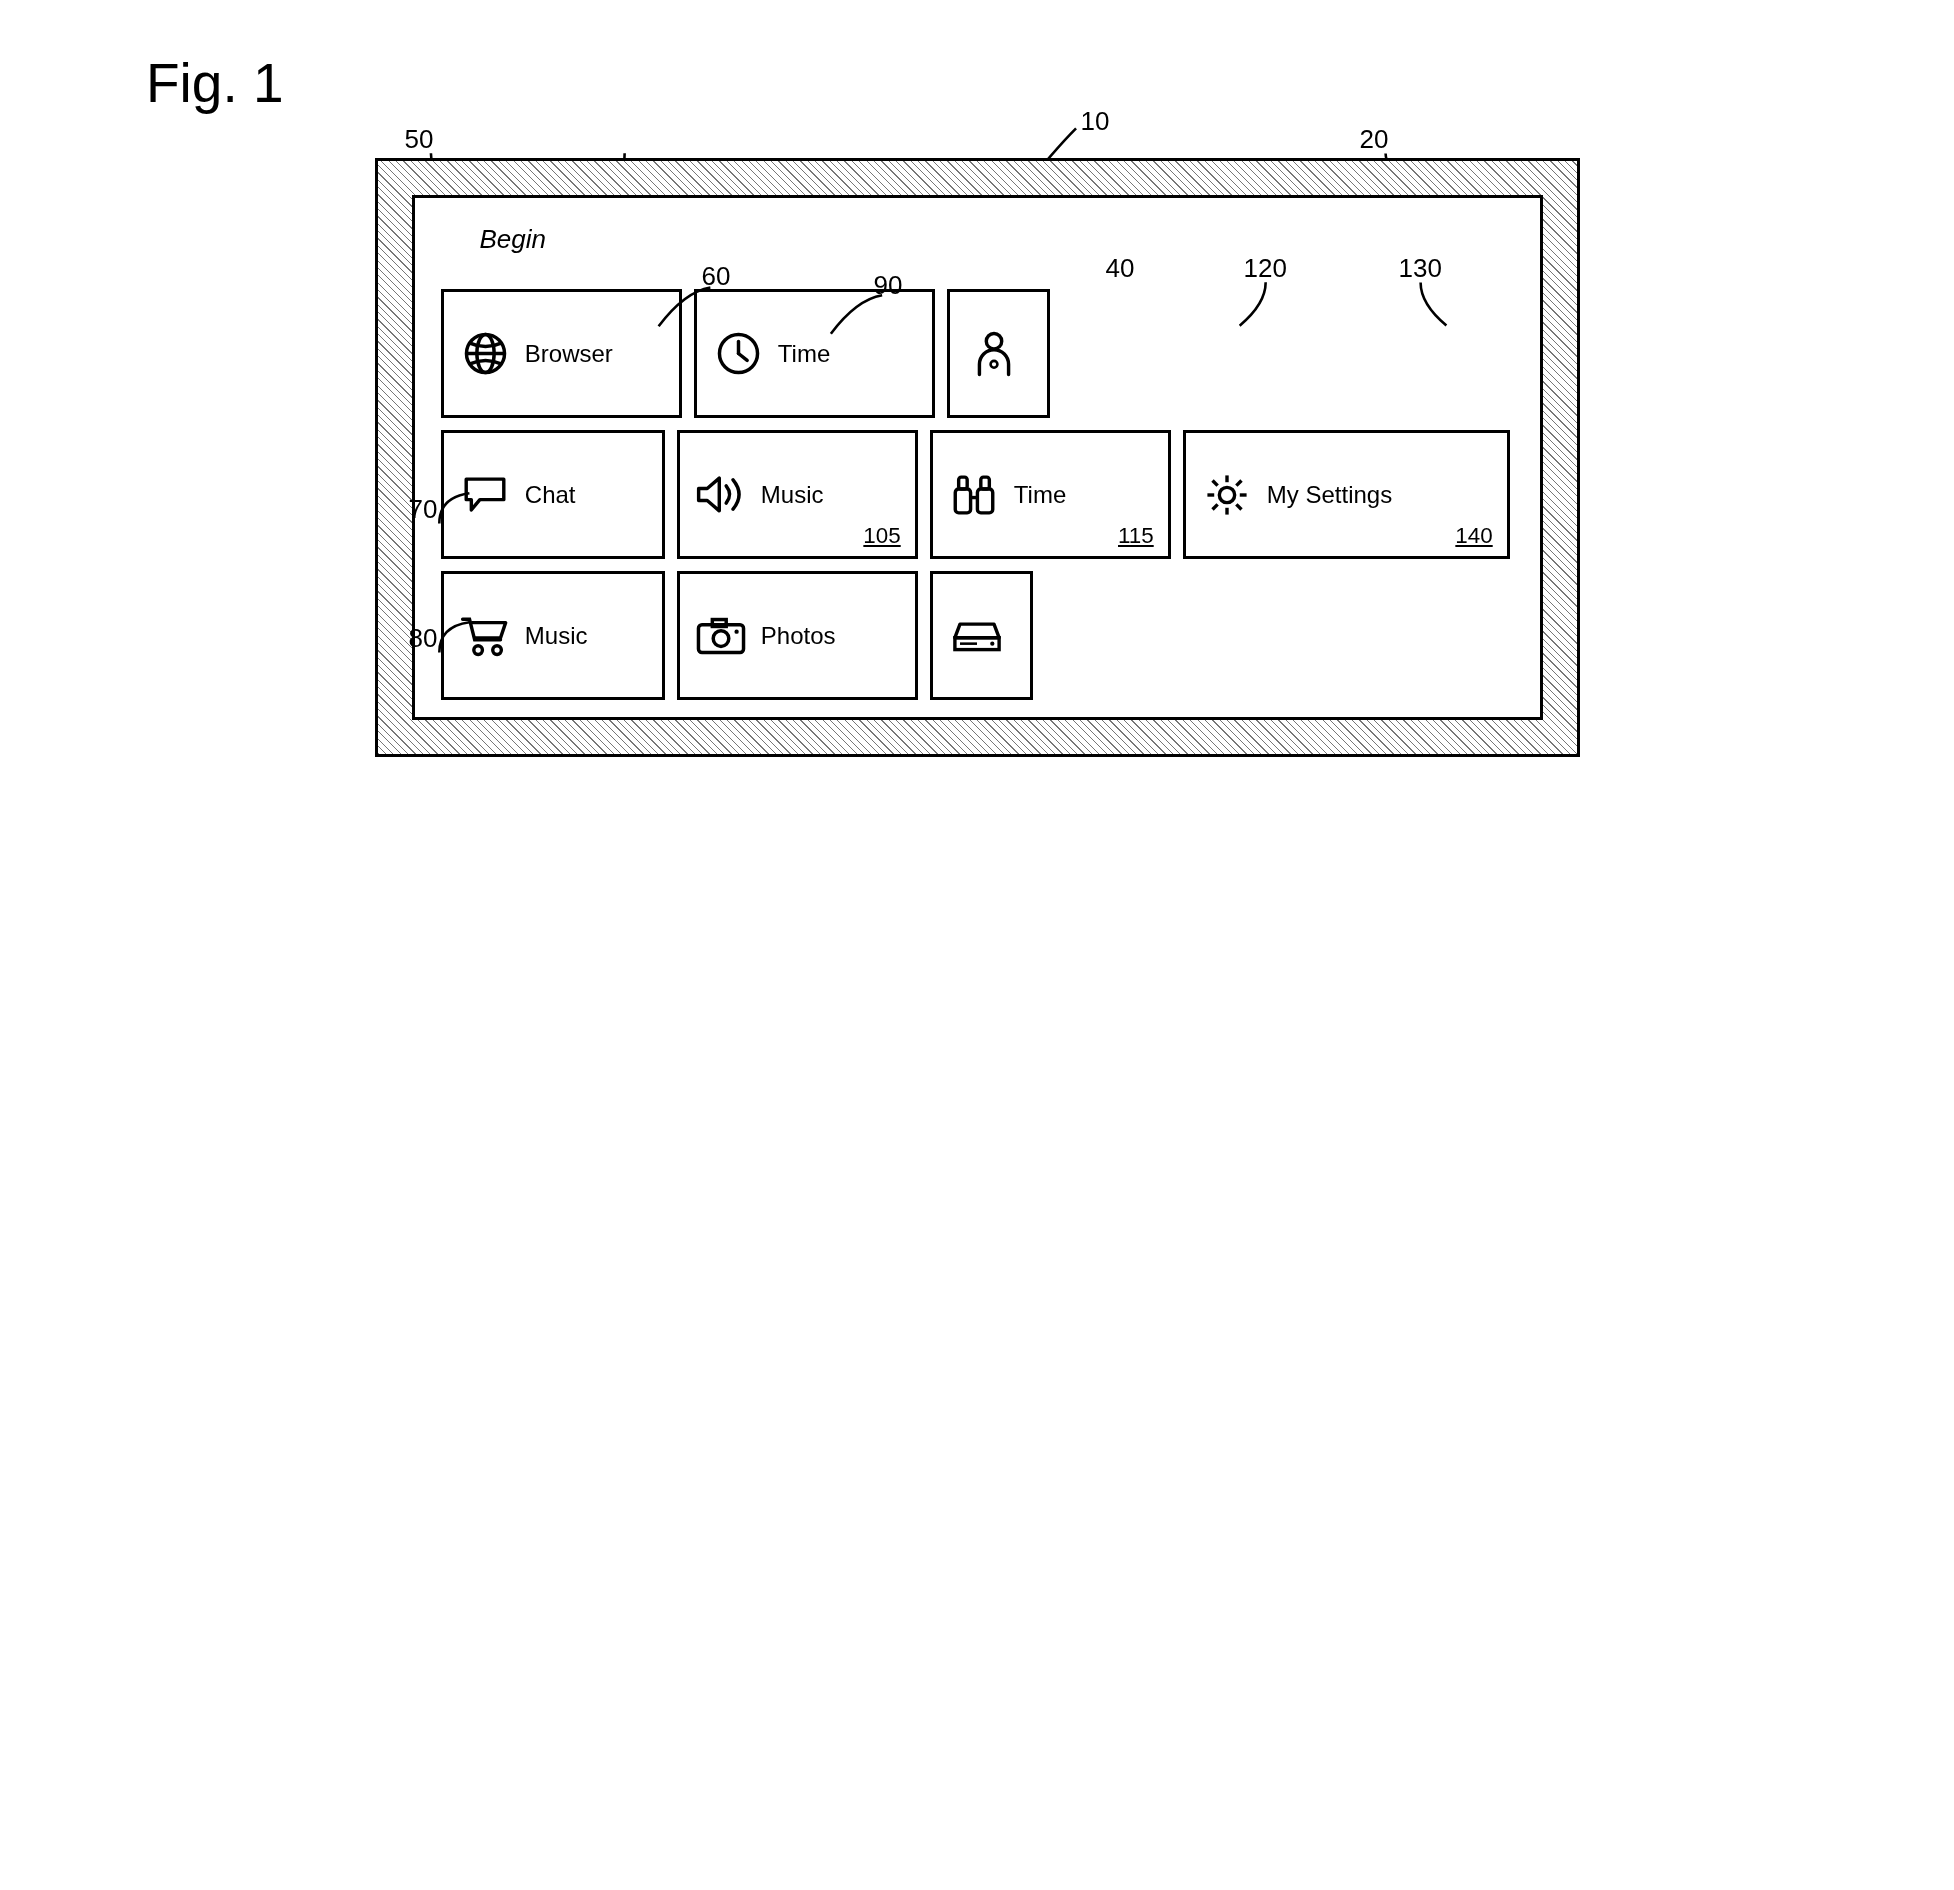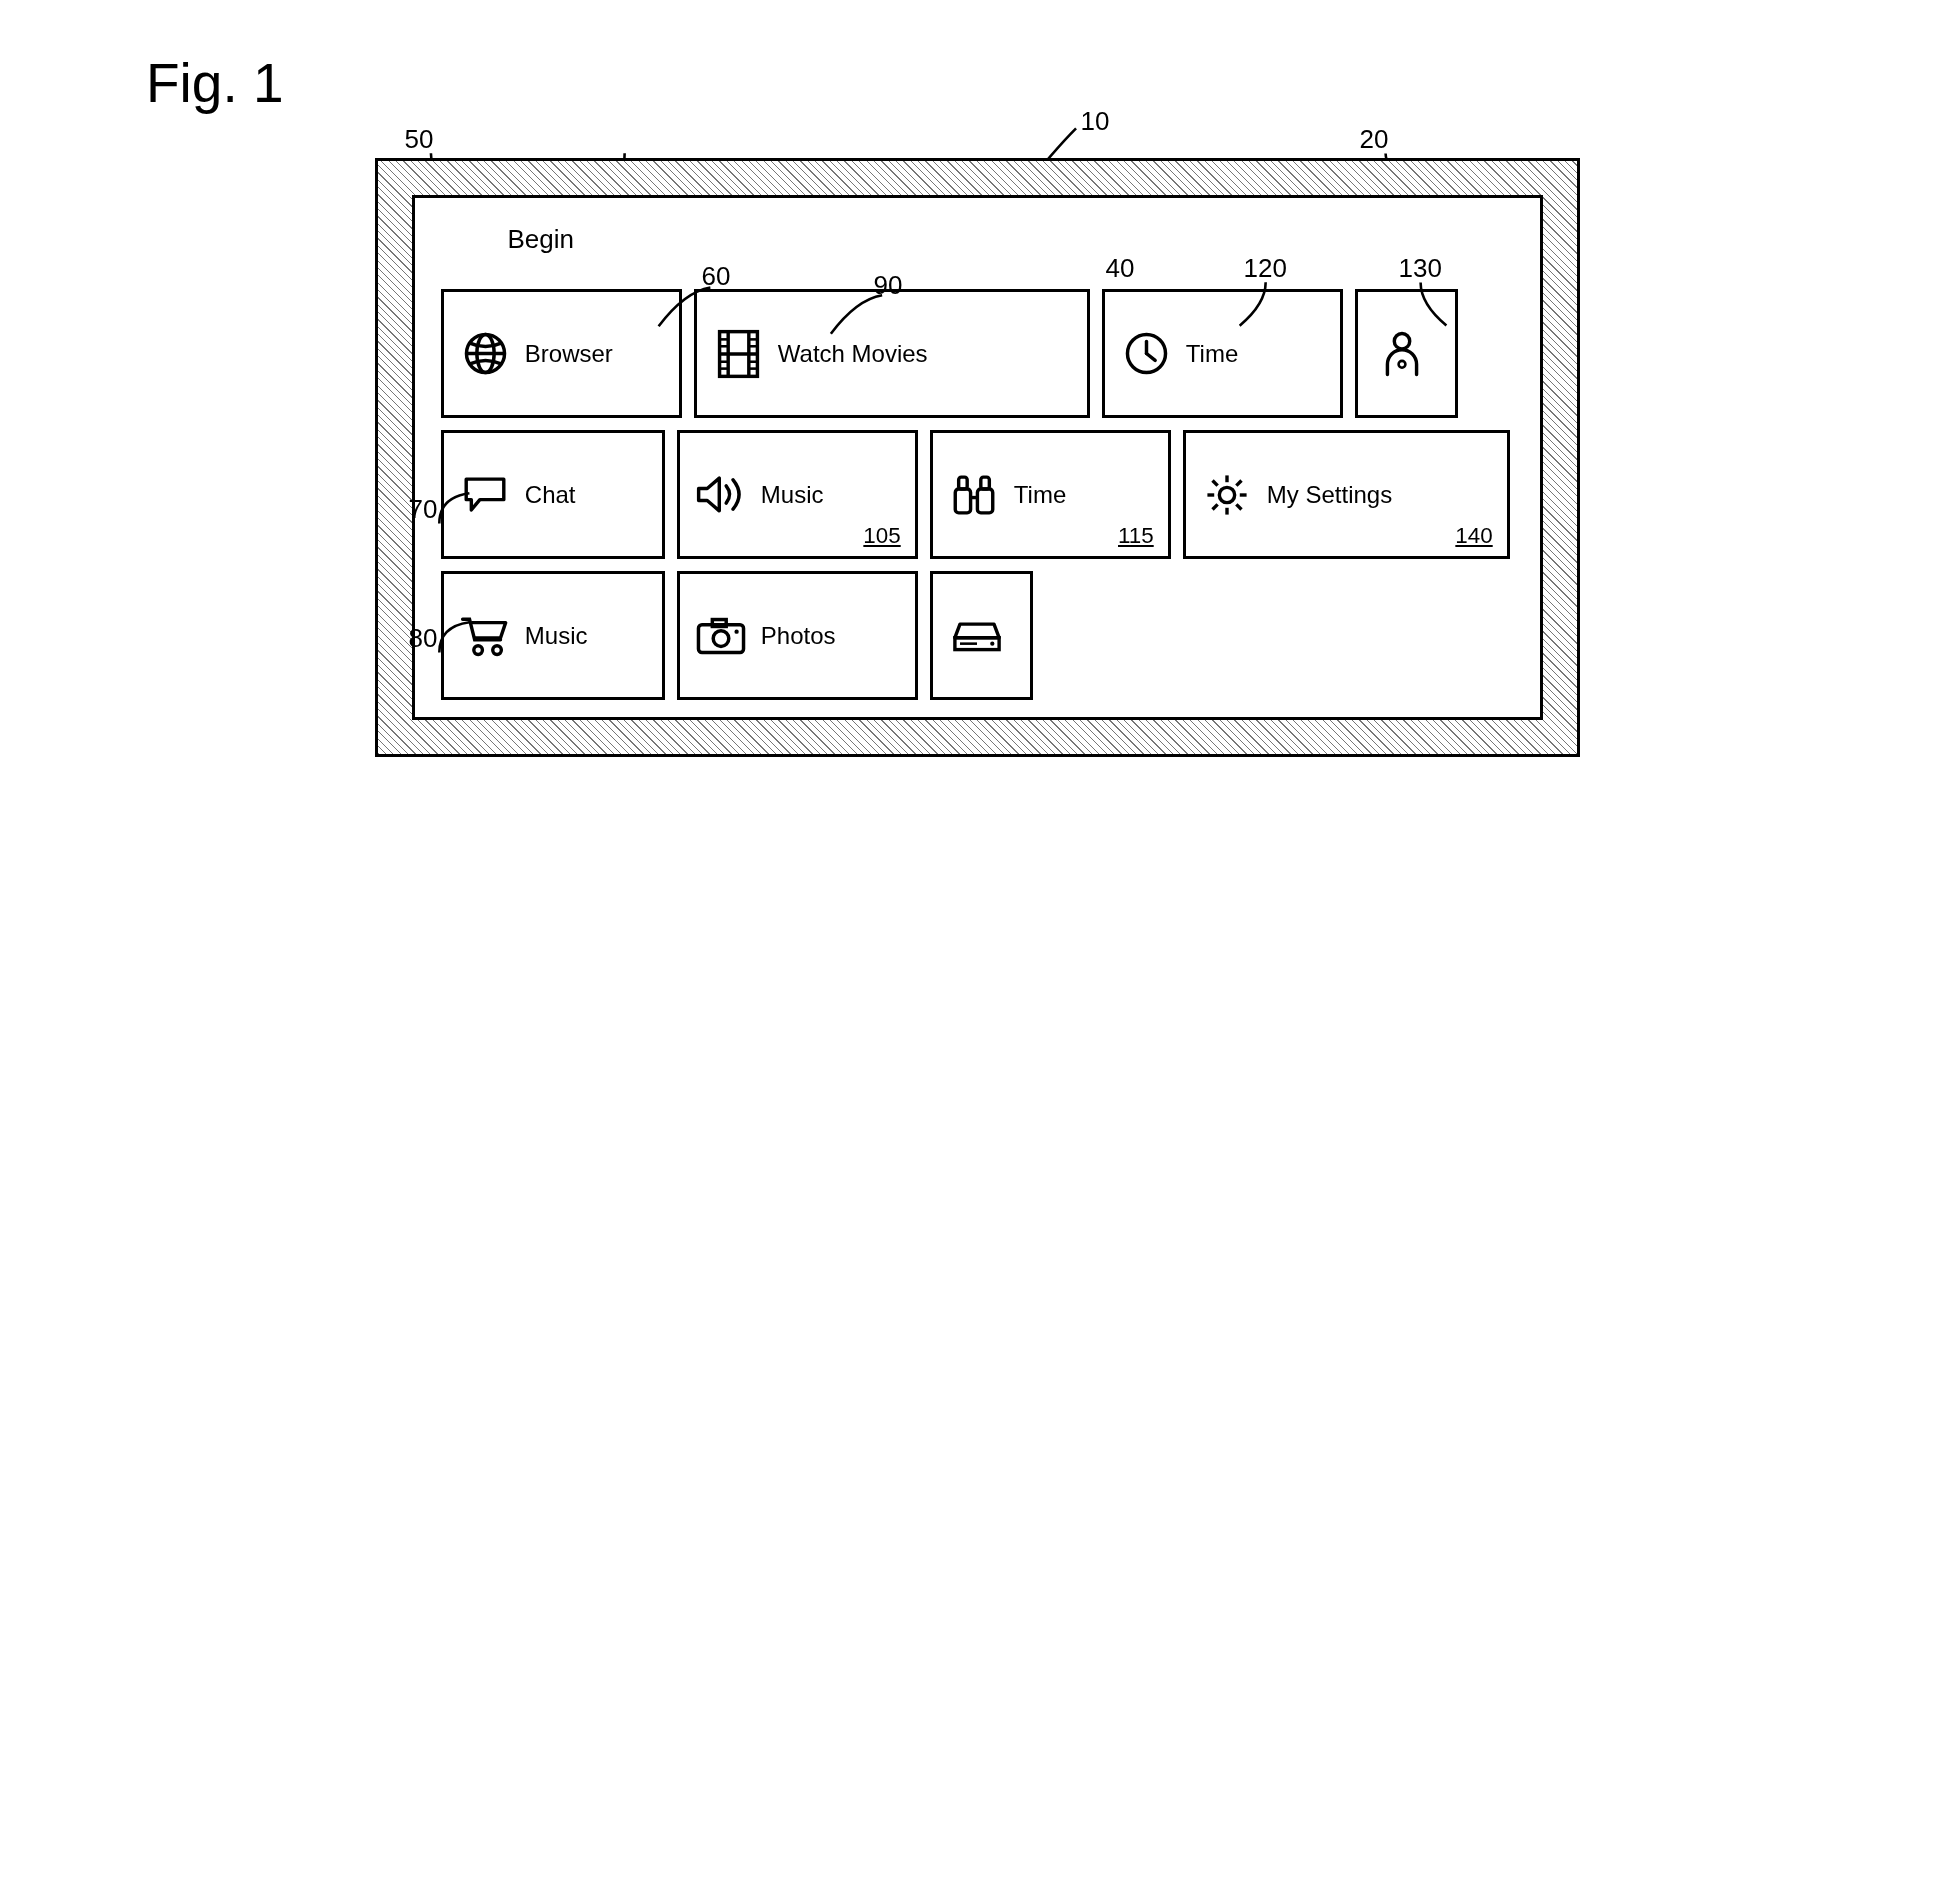--- a/index.html
+++ b/index.html
@@ -33,21 +33,22 @@
         transparent 0.9px 5.2px);
     background-color: #fff;
   }
   .screen {
     background: #fff;
     border: 3.4px solid #000;
     padding: 26px 17px 17px 17px;
   }
   .begin {
     font-size: 26px;
-    margin: 0 0 34px 76px;
+    margin: 0 0 34px 48px;
+    font-style: italic;
   }
   .grid {
     display: flex;
     flex-direction: column;
     gap: 12px;
     padding-left: 9px;
   }
   .row {
     display: flex;
     gap: 12px;
@@ -139,39 +140,20 @@
                 <circle cx="26" cy="26" r="22" fill="none" stroke="#000" stroke-width="4"></circle>
                 <ellipse cx="26" cy="26" rx="10" ry="22" fill="none" stroke="#000" stroke-width="4"></ellipse>
                 <line x1="4" y1="26" x2="48" y2="26" stroke="#000" stroke-width="4"></line>
                 <path d="M8 14 Q26 22 44 14" fill="none" stroke="#000" stroke-width="4"></path>
                 <path d="M8 38 Q26 30 44 38" fill="none" stroke="#000" stroke-width="4"></path>
               </svg>
             </span>
             <span class="label">Browser</span>
           </div>
 
-          <div class="tile w-l">
-            <span class="icon">
-              <svg width="43" height="50" viewBox="0 0 50 58">
-                <rect x="3" y="3" width="44" height="52" fill="none" stroke="#000" stroke-width="4"></rect>
-                <line x1="13" y1="3" x2="13" y2="55" stroke="#000" stroke-width="4"></line>
-                <line x1="37" y1="3" x2="37" y2="55" stroke="#000" stroke-width="4"></line>
-                <line x1="3" y1="29" x2="47" y2="29" stroke="#000" stroke-width="4"></line>
-                <line x1="3" y1="12" x2="13" y2="12" stroke="#000" stroke-width="3"></line>
-                <line x1="3" y1="20" x2="13" y2="20" stroke="#000" stroke-width="3"></line>
-                <line x1="3" y1="38" x2="13" y2="38" stroke="#000" stroke-width="3"></line>
-                <line x1="3" y1="46" x2="13" y2="46" stroke="#000" stroke-width="3"></line>
-                <line x1="37" y1="12" x2="47" y2="12" stroke="#000" stroke-width="3"></line>
-                <line x1="37" y1="20" x2="47" y2="20" stroke="#000" stroke-width="3"></line>
-                <line x1="37" y1="38" x2="47" y2="38" stroke="#000" stroke-width="3"></line>
-                <line x1="37" y1="46" x2="47" y2="46" stroke="#000" stroke-width="3"></line>
-              </svg>
-            </span>
-            <span class="label">Watch Movies</span>
-          </div>
 
           <div class="tile w-m">
             <span class="icon">
               <svg width="45" height="45" viewBox="0 0 52 52">
                 <circle cx="26" cy="26" r="22" fill="none" stroke="#000" stroke-width="4"></circle>
                 <line x1="26" y1="26" x2="26" y2="12" stroke="#000" stroke-width="4" stroke-linecap="round"></line>
                 <line x1="26" y1="26" x2="36" y2="34" stroke="#000" stroke-width="4" stroke-linecap="round"></line>
               </svg>
             </span>
             <span class="label">Time</span>

